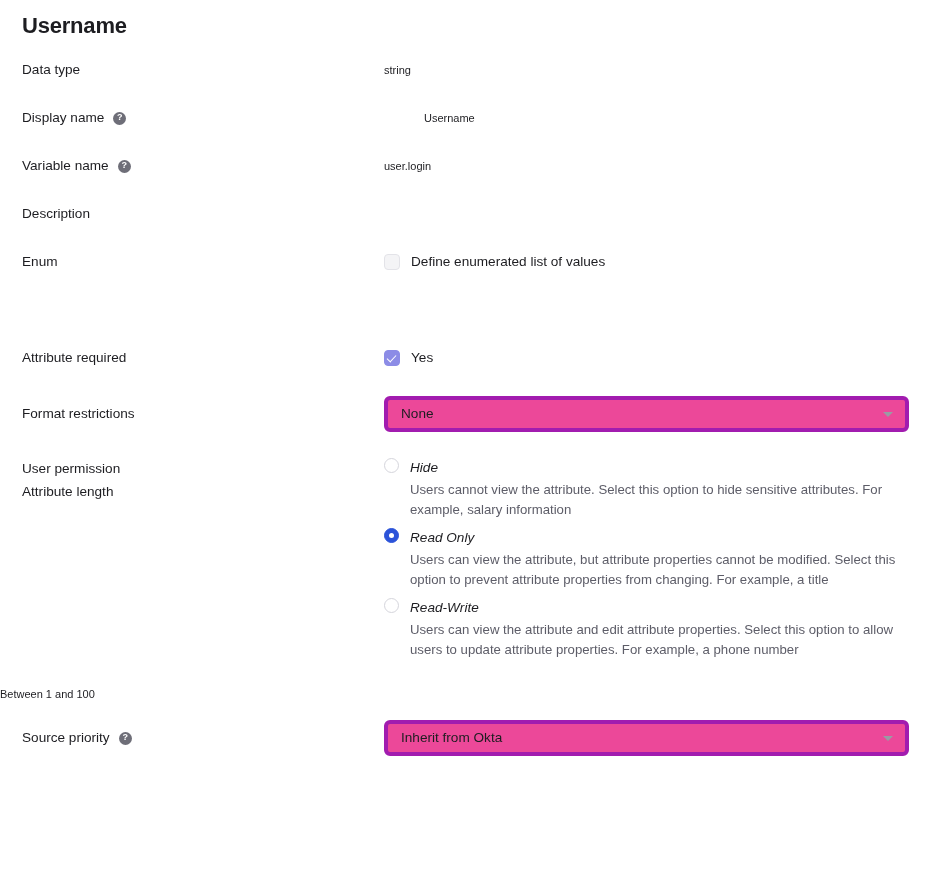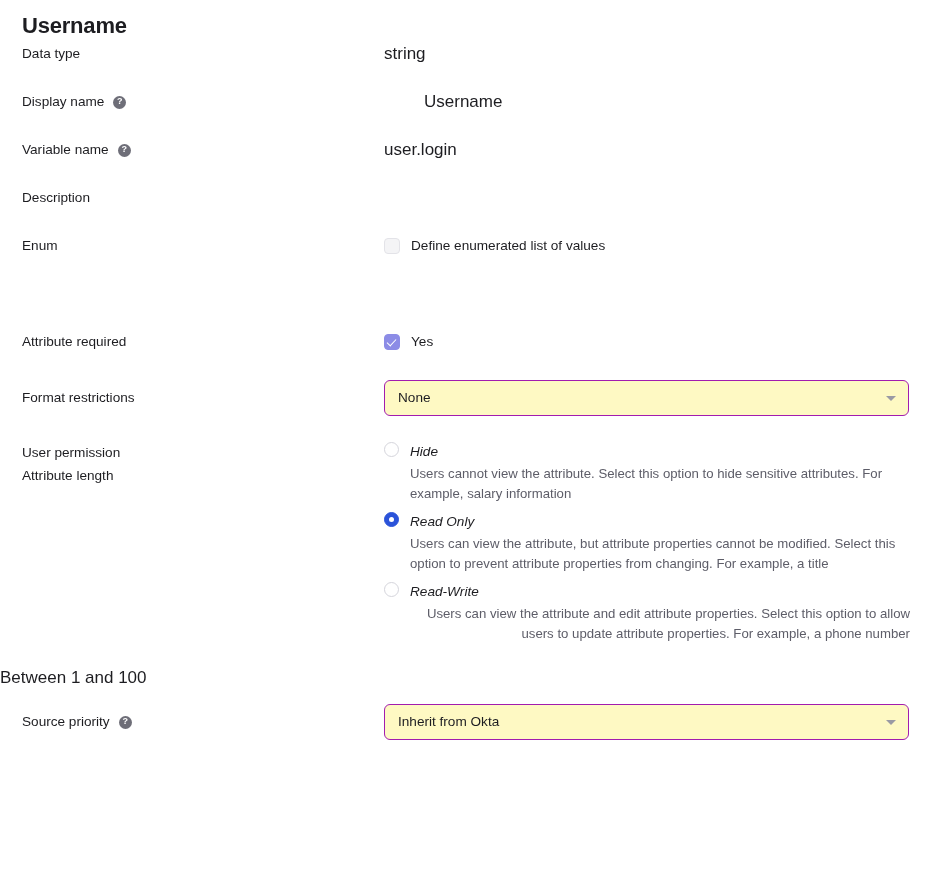--- a/index.html
+++ b/index.html
@@ -30,21 +30,21 @@
     font-size: 22px;
     font-weight: 700;
     letter-spacing: -0.2px;
     color: #1d1d21;
     line-height: 30px;
   }
 
   .rows {
     position: absolute;
     left: 0;
-    top: 44px;
+    top: 60px;
     width: 932px;
   }
 
   .row {
     position: relative;
     display: flex;
     align-items: flex-start;
     width: 932px;
   }
 
@@ -64,21 +64,21 @@
   .value-col {
     flex: 1 1 auto;
     padding-right: 22px;
     font-size: 13.6px;
     color: #1d1d21;
     line-height: 20px;
   }
 
   .value-text {
     color: #1d1d21;
-    font-size: 17px;
+    font-size: 11px;
     line-height: 20px;
   }
 
   
   .help-icon {
     display: inline-flex;
     align-items: center;
     justify-content: center;
     width: 13px;
     height: 13px;
@@ -126,23 +126,23 @@
     border-width: 0 1.8px 1.8px 0;
     transform: rotate(43deg);
   }
   .check-label { font-size: 13.6px; color: #1d1d21; }
 
   
   .select {
     position: relative;
     width: 525px;
     height: 36px;
-    border: 1px solid #a21caf;
+    border: 4px solid #a21caf;
     border-radius: 6px;
-    background: #fef9c3;
+    background: #ec4899;
     display: flex;
     align-items: center;
     padding: 0 30px 0 13px;
     font-size: 13.6px;
     color: #1d1d21;
   }
   .select .caret {
     position: absolute;
     right: 12px;
     top: 50%;
@@ -188,21 +188,21 @@
     background: #ffffff;
   }
   .radio-label { font-size: 13.6px; color: #1d1d21; }
   .radio-desc {
     margin: 2px 0 8px 26px;
     max-width: 500px;
     font-size: 13.2px;
     line-height: 20px;
     color: #5d5d68;
   }
-  .radio-option:last-child .radio-desc { margin-bottom: 18px; text-align: right; }
+  .radio-option:last-child .radio-desc { margin-bottom: 18px; }
 </style>
 </head>
 <body>
 
 <div class="page">
 
   <div class="page-title">Username</div>
 
   <div class="rows">
 

